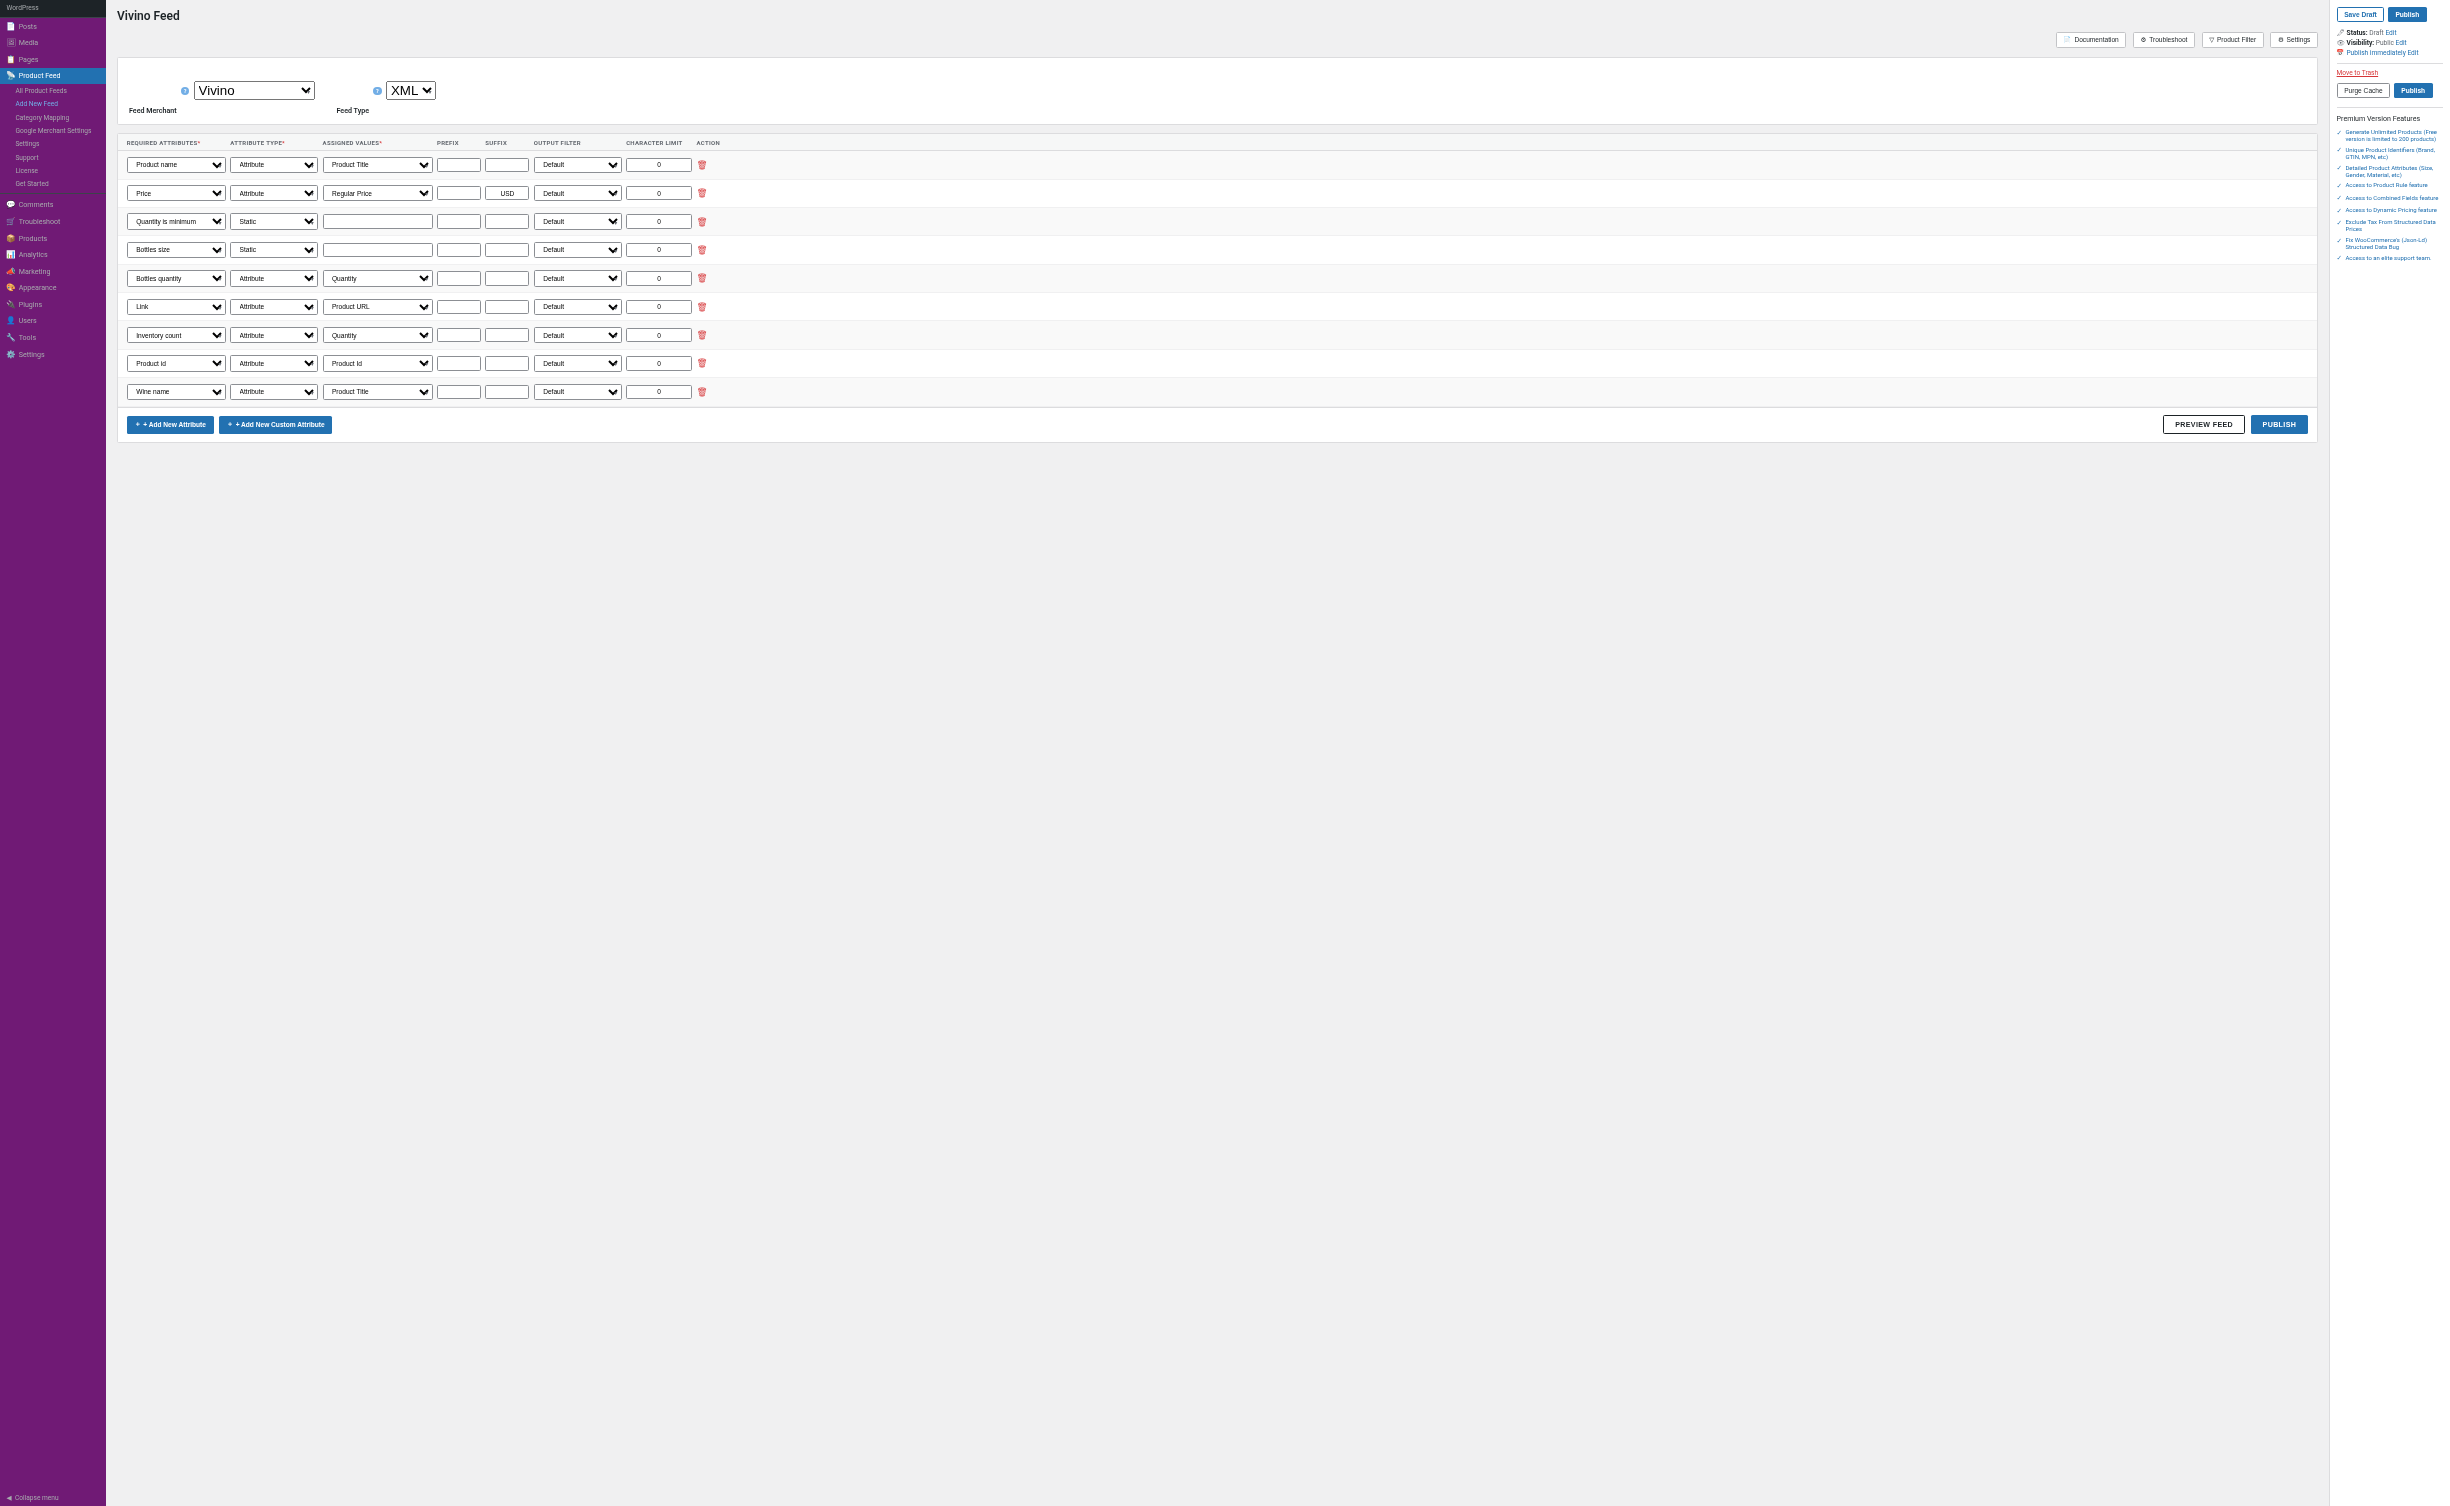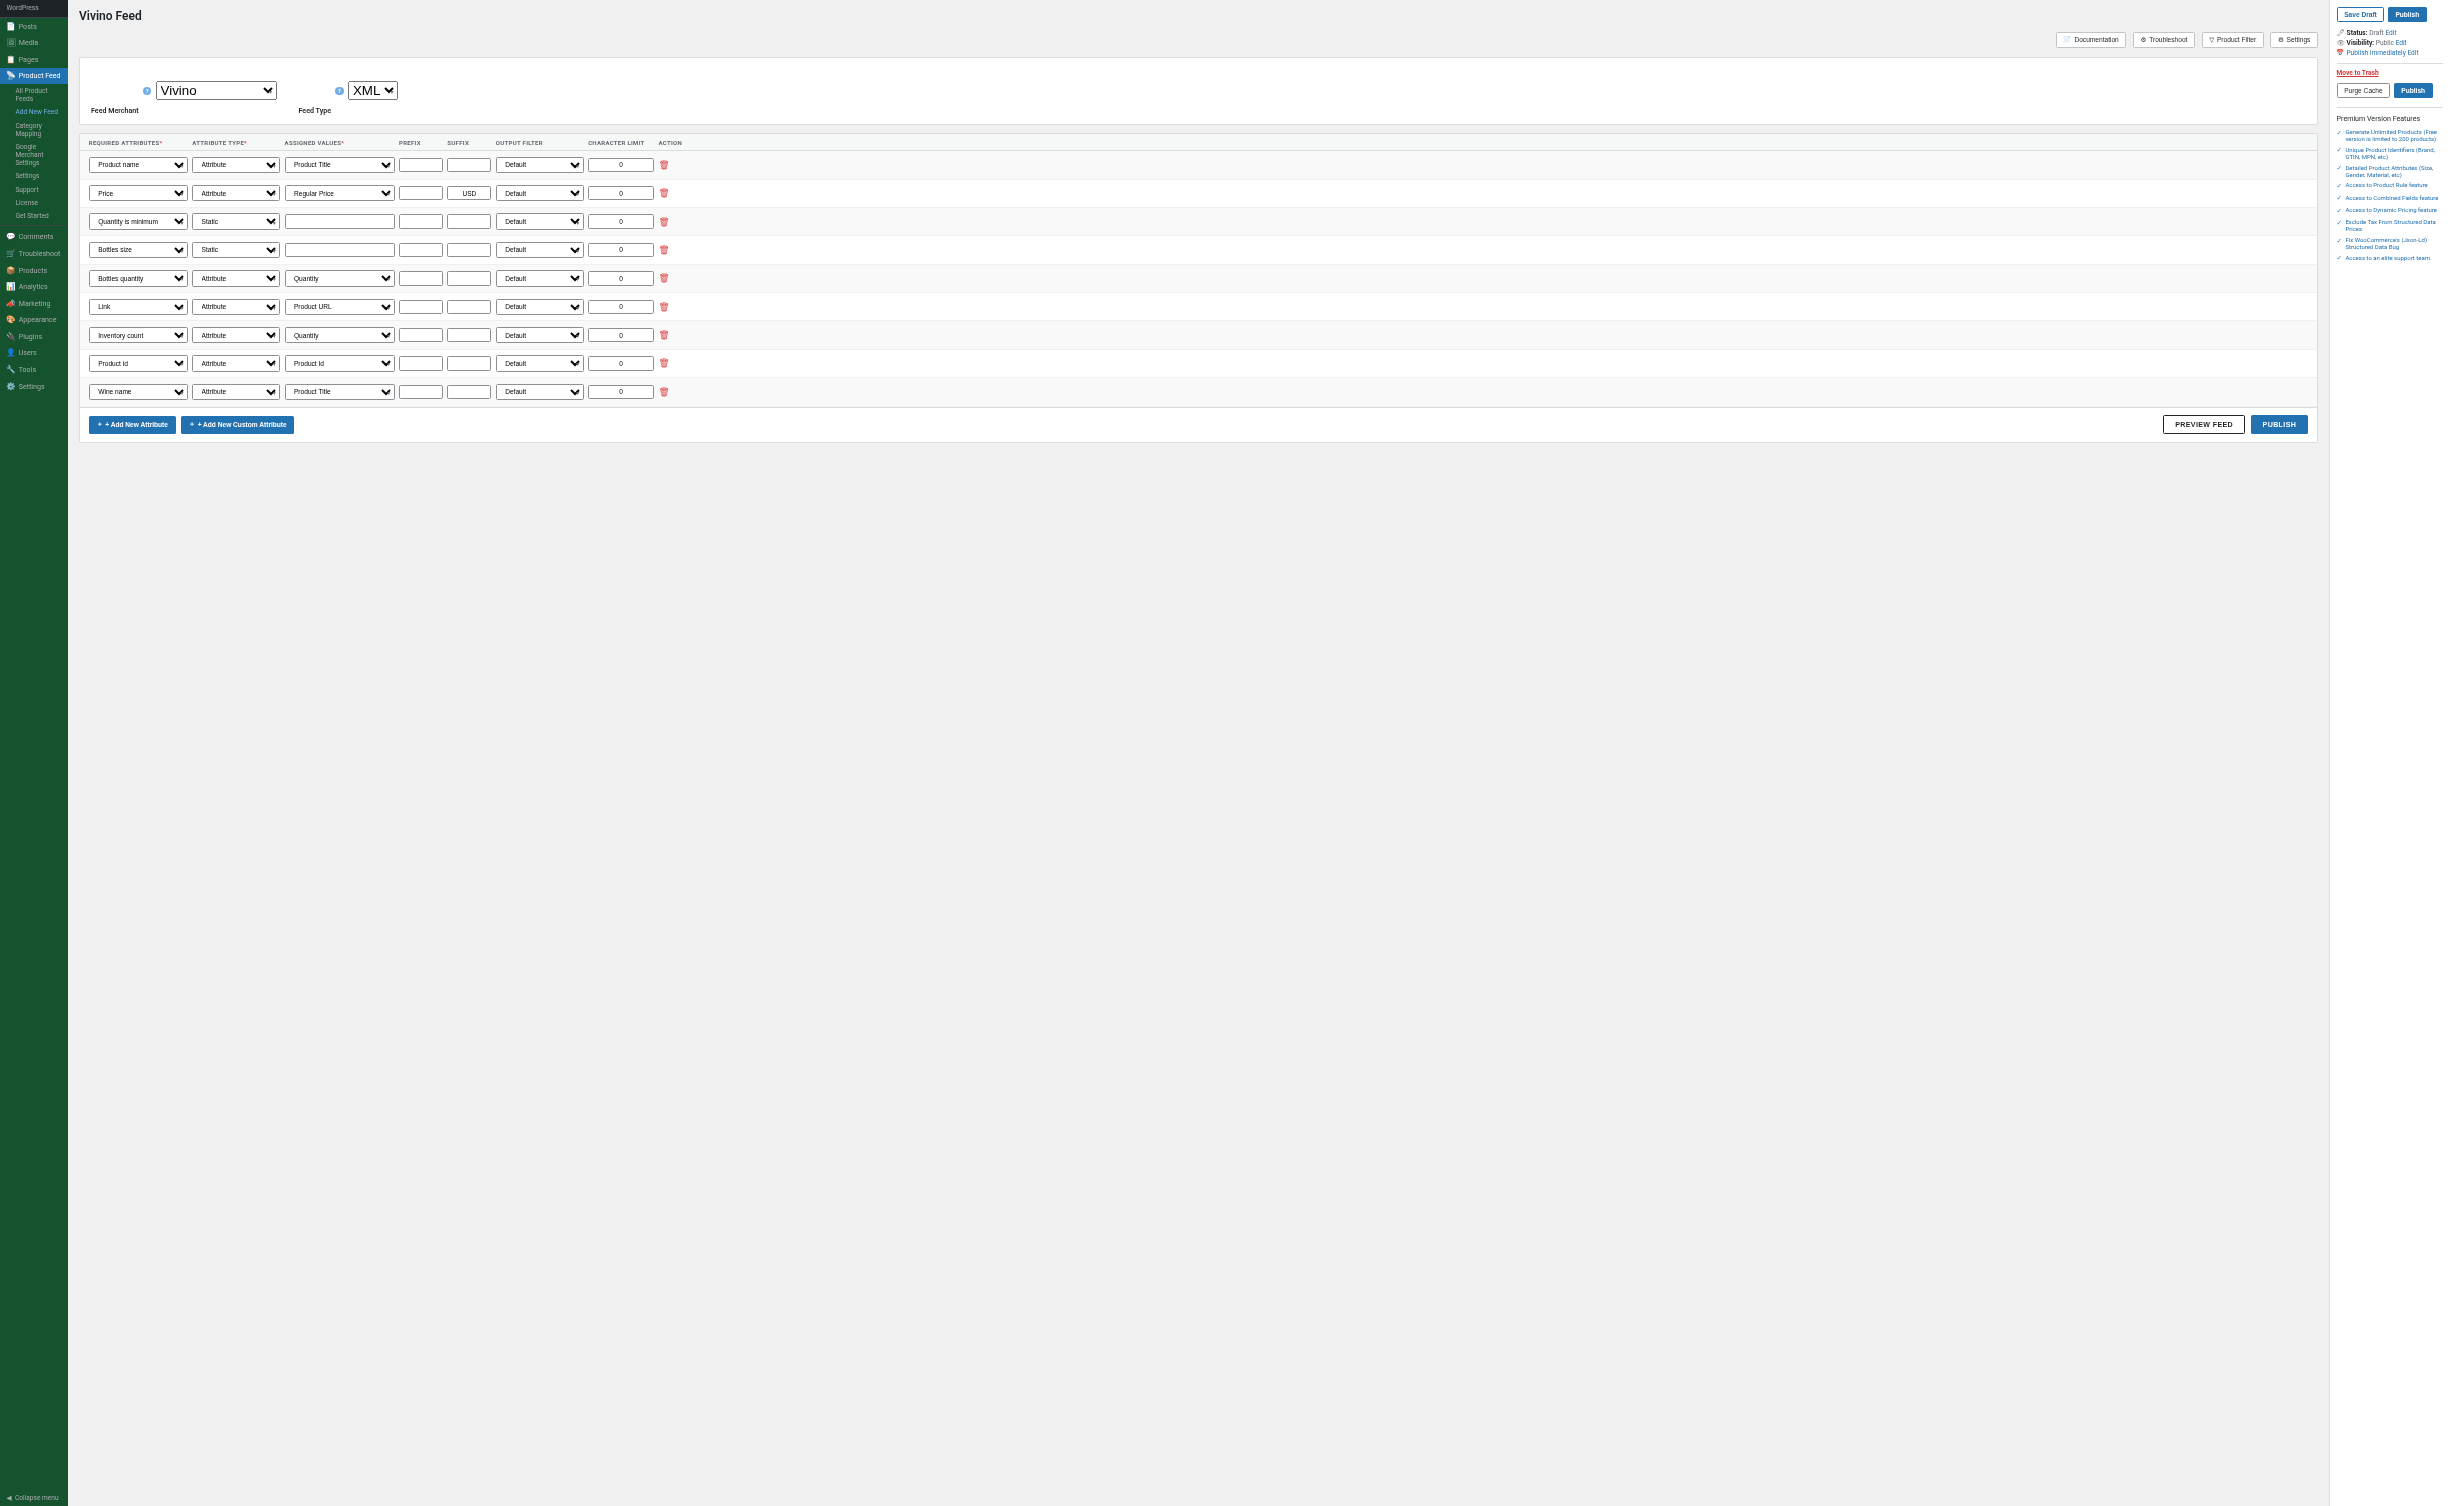--- a/index.html
+++ b/index.html
@@ -1,21 +1,21 @@
 <!DOCTYPE html>
 <html style="font-size:8.8px"><head>
   <meta charset="utf-8">
   <style>
     * { box-sizing: border-box; margin: 0; padding: 0; }
     body { font-family: -apple-system, BlinkMacSystemFont, "Segoe UI", Roboto, sans-serif; font-size: 7.1px; background: #f0f0f1; color: #1d2327; display: flex; min-height: 100vh; }
 
     
     #sidebar {
-      width: 68px;
-      background: #14532d;
+      width: 106px;
+      background: #701a75;
       color: #a7aaad;
       flex-shrink: 0;
       display: flex;
       flex-direction: column;
       justify-content: flex-end;
     }
     .sidebar-logo {
       background: #1d2327;
       padding: 4.4px 6.6px;
       border-bottom: 0.5px solid #3c434a;
@@ -283,21 +283,21 @@
       padding: 3.3px 7.7px;
       border-radius: 1.6px;
       font-size: 6.6px;
       font-weight: 600;
       cursor: pointer;
     }
     .rs-meta { font-size: 6.6px; color: #646970; margin-bottom: 2.2px; }
     .rs-meta a { color: #2271b1; text-decoration: none; }
     .rs-meta strong { color: #1d2327; }
     .rs-divider { border: none; border-top: 0.5px solid #dcdcde; margin: 5.5px 0; }
-    .rs-trash { font-size: 6.6px; color: #d63638; cursor: pointer; text-decoration: underline; margin-bottom: 5.5px; font-weight: bold; }
+    .rs-trash { font-size: 6.6px; color: #d63638; cursor: pointer; text-decoration: underline; margin-bottom: 5.5px; }
     .rs-purge-publish {
       display: flex;
       gap: 3.3px;
       margin-bottom: 8.8px;
     }
     .btn-purge {
       background: #fff;
       border: 0.5px solid #8c8f94;
       color: #1d2327;
       padding: 3.3px 6.6px;

